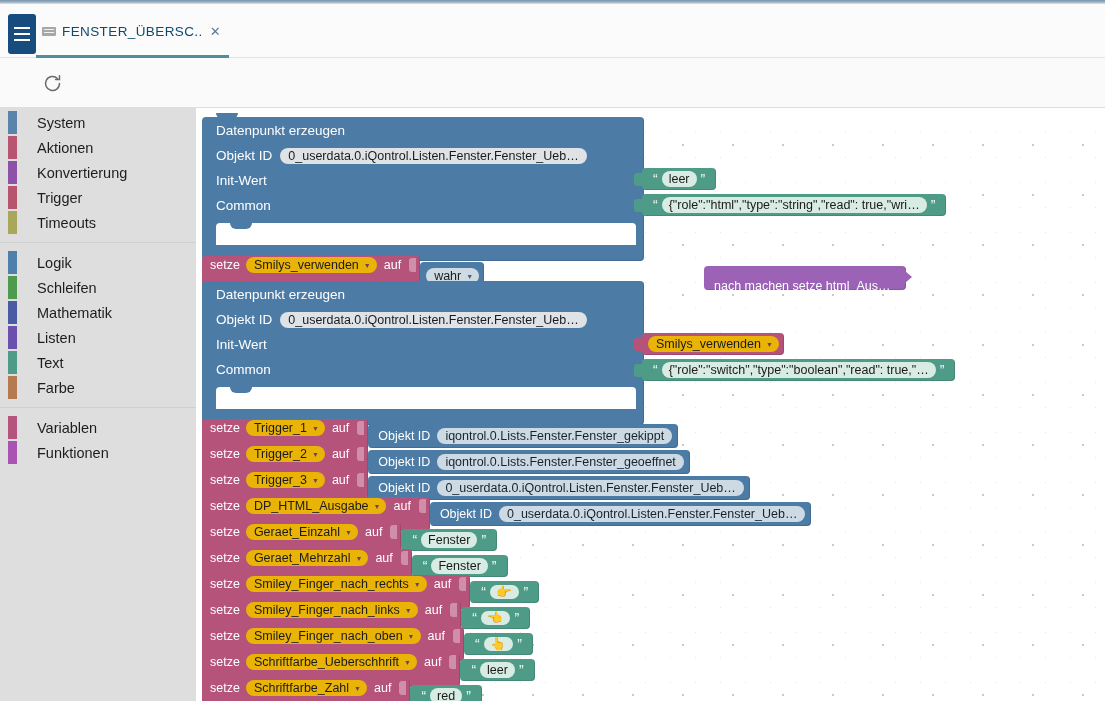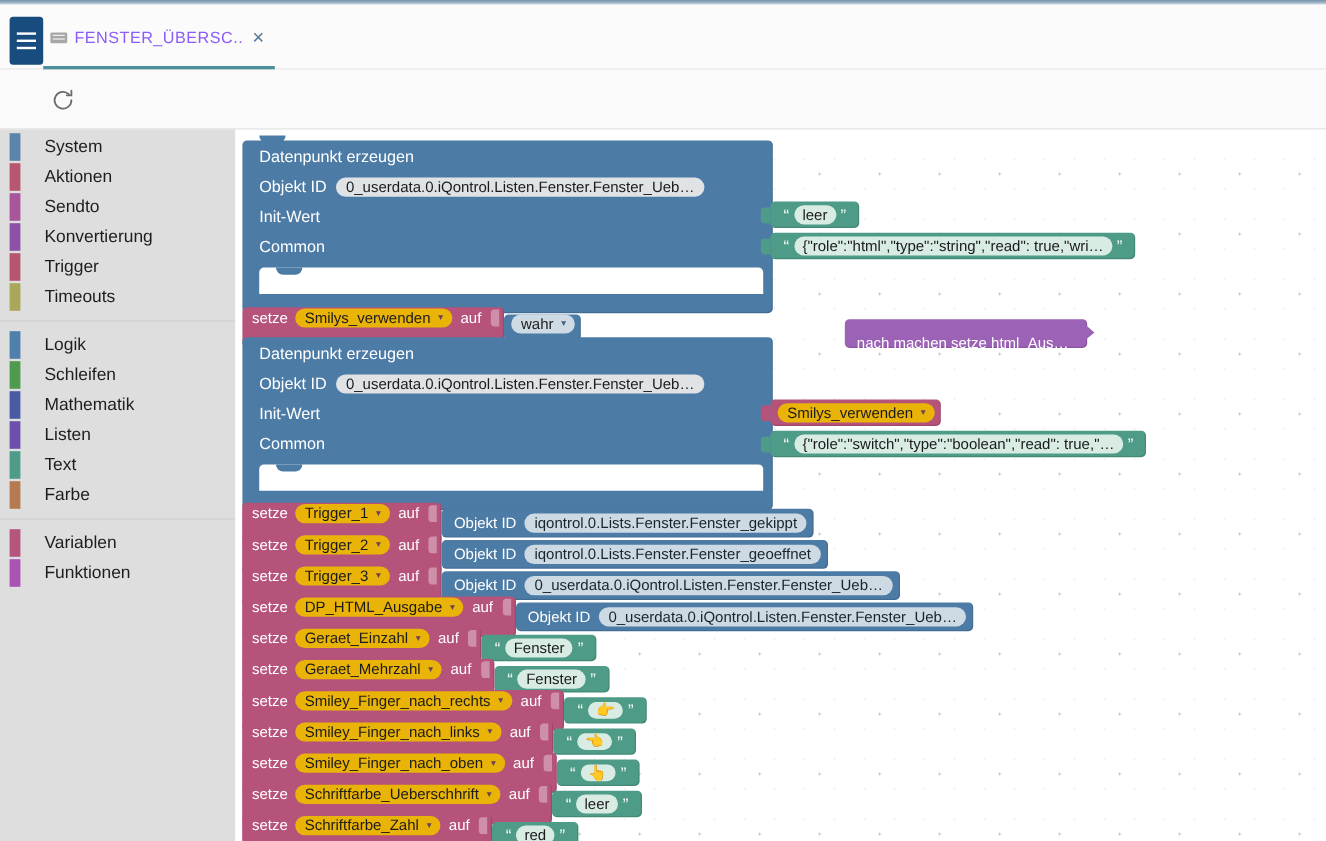--- a/index.html
+++ b/index.html
@@ -41,21 +41,21 @@
   }
   .tab-icon {
     width:14px; height:9px; background:#a7a7a7;
     border-radius:1px; position:relative; flex:0 0 auto;
   }
   .tab-icon::before{
     content:""; position:absolute; left:2px; top:2px; width:10px; height:1px;
     background:#f2f2f2; box-shadow:0 3px 0 #f2f2f2;
   }
   .tab-label {
-    font-size:13.5px; letter-spacing:.4px; color:#8b5cf6; white-space:nowrap;
+    font-size:13.5px; letter-spacing:.4px; color:#0c4a6e; white-space:nowrap;
   }
   .tab-close {
     font-size:13px; color:#5d7d96; cursor:pointer; line-height:1;
     padding-left:1px;
   }
 
   
   .toolbar {
     position:absolute; left:0; top:58px; width:1105px; height:50px;
     background:#fafafa; border-bottom:1px solid #dedede;
@@ -170,21 +170,21 @@
   }
   .strblk.wide .val { max-width:330px; }
   .lplug {
     width:8px; height:13px; background:#4e9c87; border-radius:3px 0 0 3px;
     display:inline-block; vertical-align:middle;
   }
   .lplug.rose { background:#b5537a; }
 
   
   .boolblk {
-    display:inline-flex; align-items:flex-start; height:22px;
+    display:inline-flex; align-items:flex-end; height:22px;
     background:#4c7ba6; border-radius:4px; padding:0 5px 0 6px;
     box-shadow:inset -1px -1px 0 rgba(0,0,0,.12);
   }
   .boolblk .dd { background:#cfdbe4; }
   .boolblk .dd .caret { color:#44627b; }
 
   
   .objblk {
     display:inline-flex; align-items:center; height:24px;
     background:#4c7ba6; border-radius:4px; padding:0 6px;
@@ -260,24 +260,20 @@
     <div class="pal-group">
       <div class="pal-item">
         <span class="pal-swatch" style="background:#5b84aa"></span>
         <span class="pal-text">System</span>
       </div>
       <div class="pal-item">
         <span class="pal-swatch" style="background:#b85570"></span>
         <span class="pal-text">Aktionen</span>
       </div>
       <div class="pal-item">
-        <span class="pal-swatch" style="background:#a9559c"></span>
-        <span class="pal-text">Sendto</span>
-      </div>
-      <div class="pal-item">
         <span class="pal-swatch" style="background:#8d52a8"></span>
         <span class="pal-text">Konvertierung</span>
       </div>
       <div class="pal-item">
         <span class="pal-swatch" style="background:#b8556e"></span>
         <span class="pal-text">Trigger</span>
       </div>
       <div class="pal-item">
         <span class="pal-swatch" style="background:#a9a85a"></span>
         <span class="pal-text">Timeouts</span>

